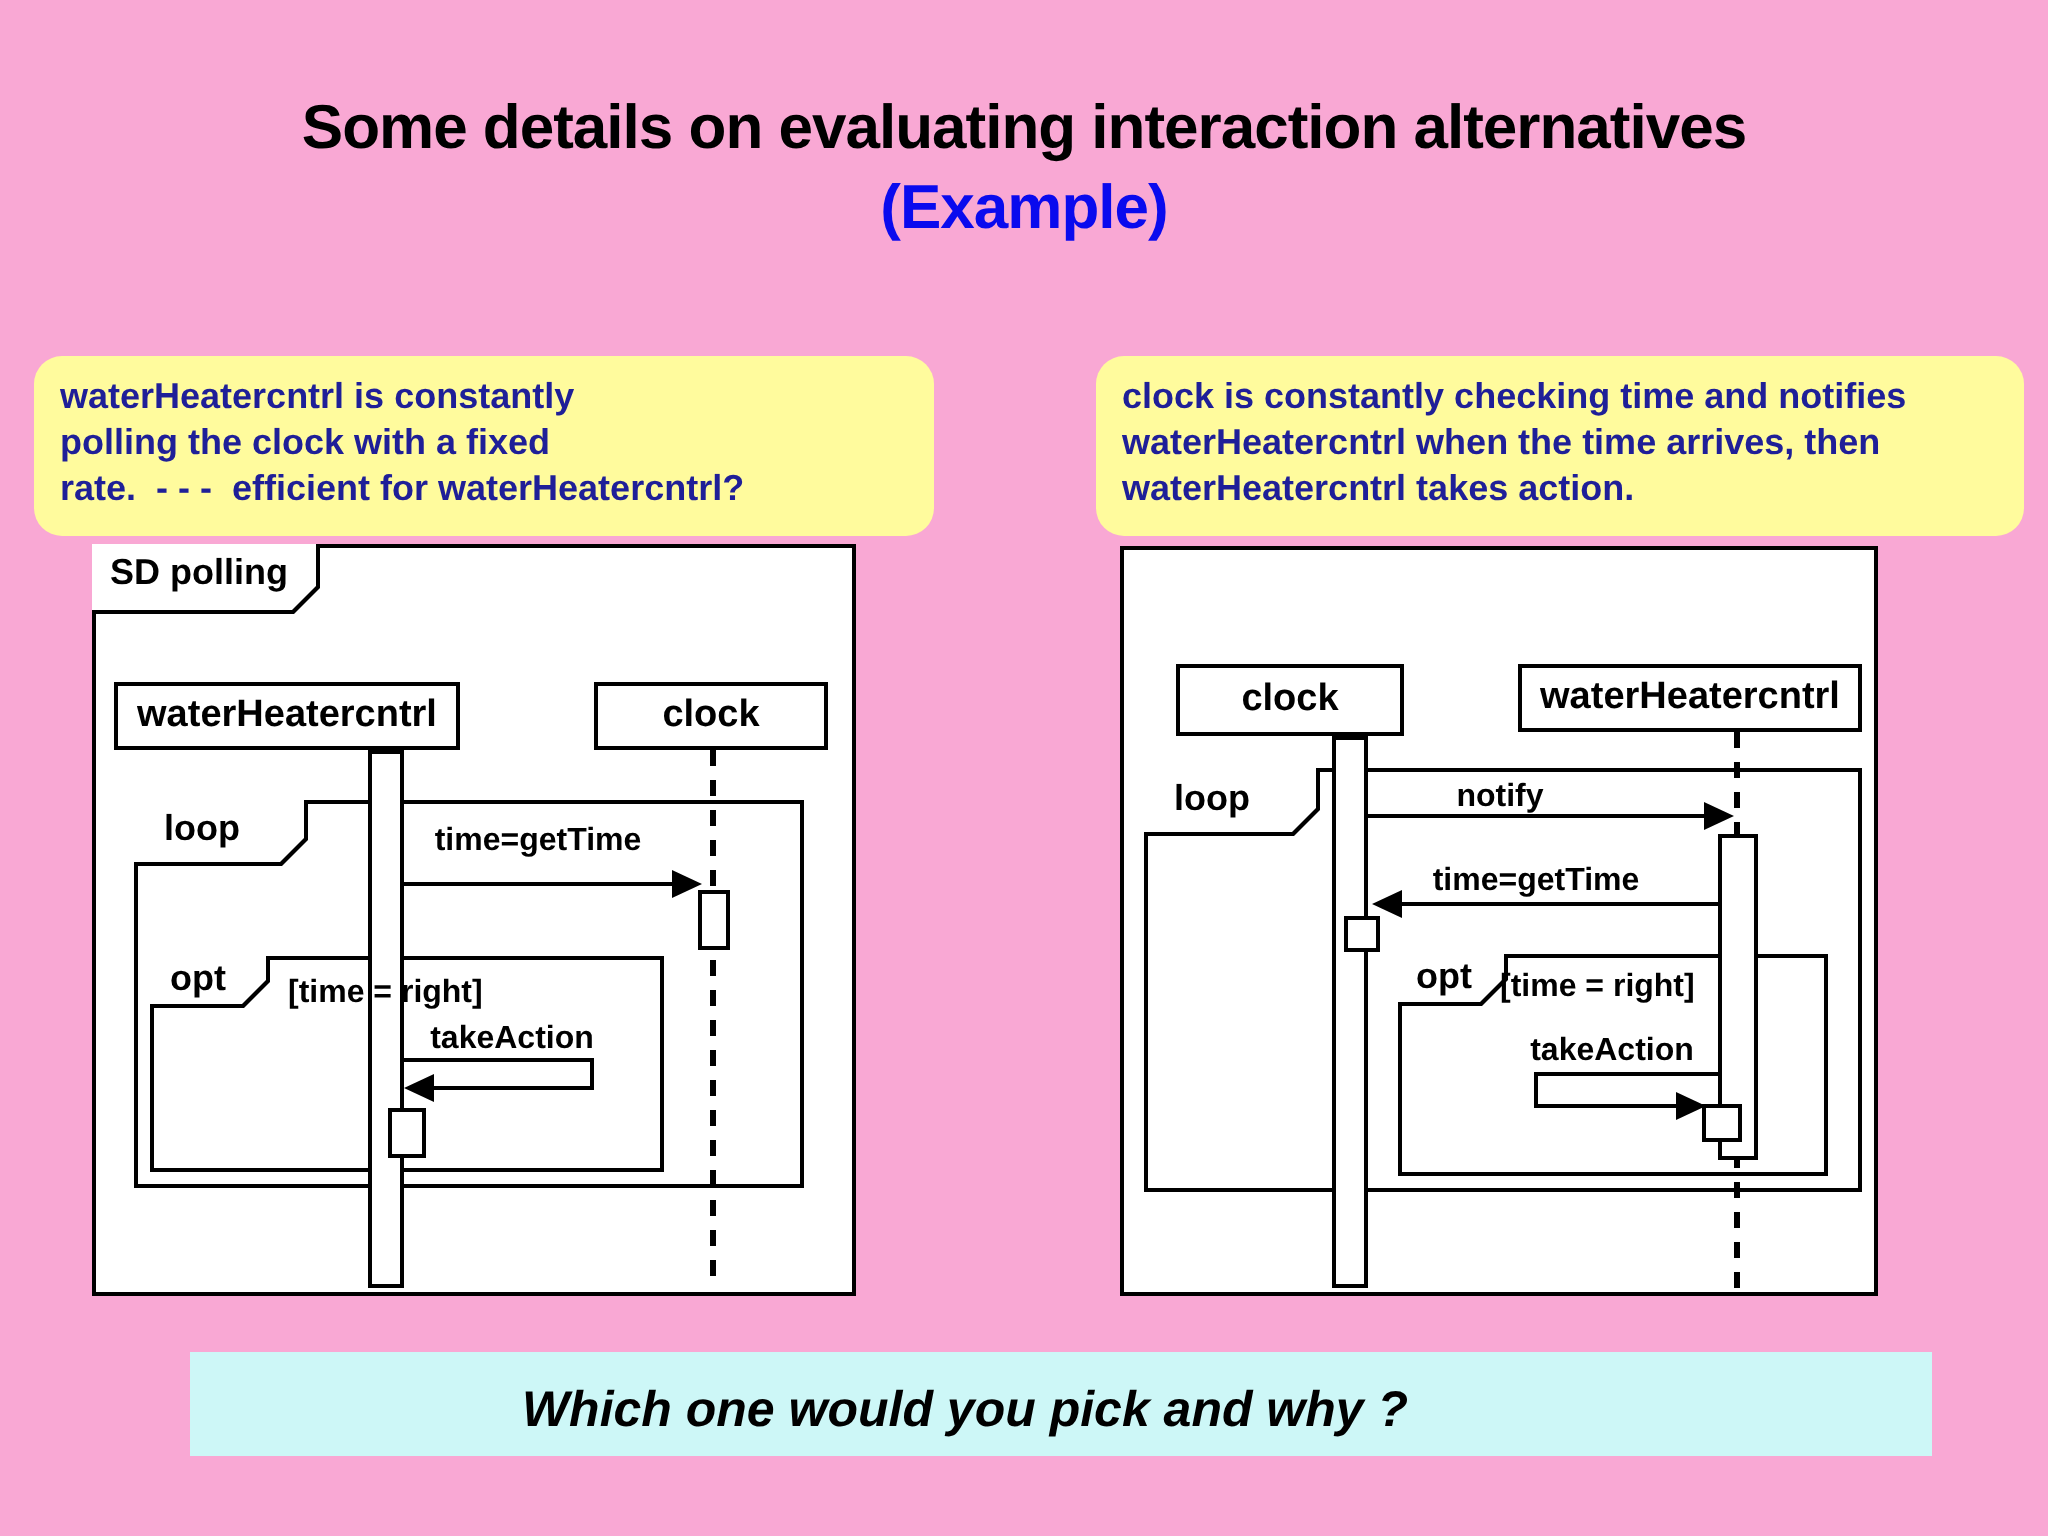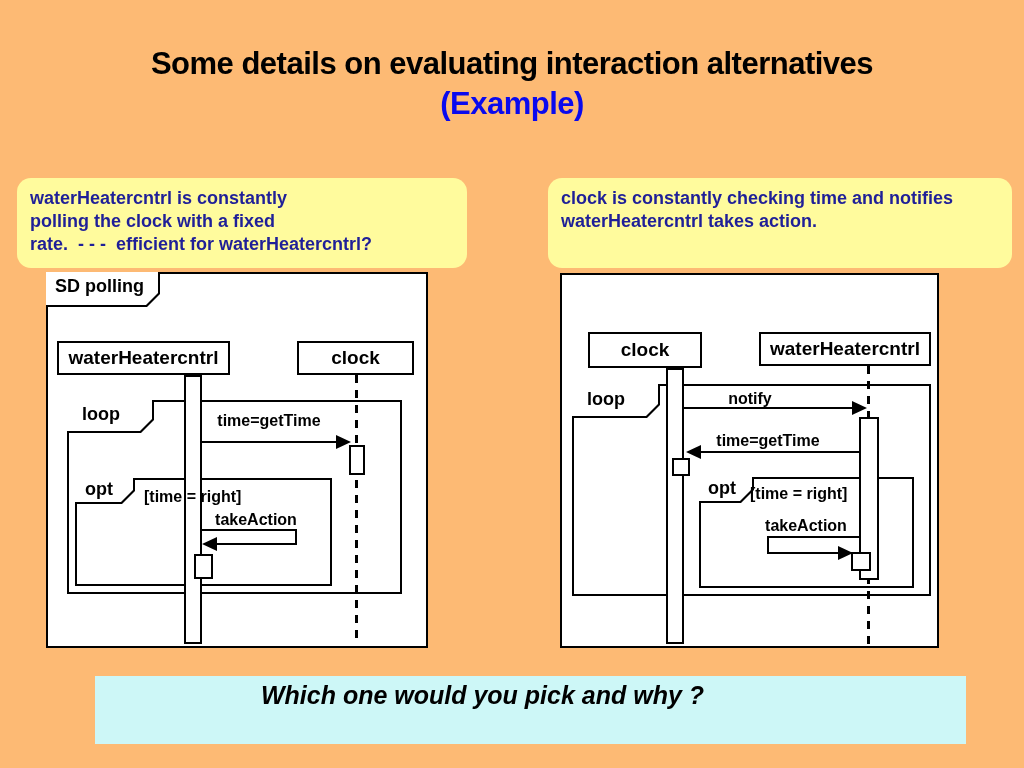--- a/index.html
+++ b/index.html
@@ -4,21 +4,21 @@
 <style>
   :root{
     --note-bg:#fffb9d;
     --note-text:#1f1f98;
     --accent-blue:#0a0aee;
     --footer-bg:#cdf7f7;
     --line:#000000;
   }
   html,body{margin:0;padding:0;background:#888;}
   .slide{
-    position:relative;width:1024px;height:768px;background:#fdba74;
+    position:relative;width:1024px;height:768px;background:#f9a8d4;
     font-family:"Liberation Sans", sans-serif;overflow:hidden;
   }
   
   .title{position:absolute;left:0;top:44px;width:1024px;text-align:center;
     font-weight:bold;font-size:31px;line-height:40px;color:#000;letter-spacing:-0.5px;}
   .title .t2{color:var(--accent-blue);}
   
   .note{position:absolute;background:var(--note-bg);color:var(--note-text);
     font-weight:bold;font-size:18px;line-height:23px;padding:9px 0 0 13px;border-radius:14px;}
   .note div{white-space:pre;}
@@ -41,23 +41,23 @@
   .msg.c{text-align:center;}
   .hline{position:absolute;height:2px;background:var(--line);z-index:7;}
   .vline{position:absolute;width:2px;background:var(--line);z-index:7;}
   .ah-r{position:absolute;width:0;height:0;z-index:7;
     border-top:7px solid transparent;border-bottom:7px solid transparent;
     border-left:15px solid var(--line);}
   .ah-l{position:absolute;width:0;height:0;z-index:7;
     border-top:7px solid transparent;border-bottom:7px solid transparent;
     border-right:15px solid var(--line);}
   
-  .footer{position:absolute;left:95px;top:676px;width:871px;height:68px;
+  .footer{position:absolute;left:95px;top:676px;width:871px;height:52px;
     background:var(--footer-bg);color:#000;font-weight:bold;font-style:italic;
-    font-size:25px;line-height:32px;text-align:center;padding-top:3px;box-sizing:border-box;}
+    font-size:25px;line-height:32px;text-align:center;padding-top:13px;box-sizing:border-box;}
   .footer .f1{padding-right:96px;}
   .footer .ul{border-bottom:3px solid #000;padding-bottom:0px;}
 </style>
 </head>
 <body>
 
 <div class="slide">
 
   <div class="title">
     <div>Some details on evaluating interaction alternatives</div>
@@ -65,20 +65,21 @@
   </div>
 
   <div class="note" style="left:17px;top:178px;width:437px;height:81px;">
     <div>waterHeatercntrl is constantly</div>
     <div>polling the clock with a fixed</div>
     <div>rate.  - - -  efficient for waterHeatercntrl?</div>
   </div>
 
   <div class="note" style="left:548px;top:178px;width:451px;height:81px;">
     <div>clock is constantly checking time and notifies</div>
+    <div>waterHeatercntrl when the time arrives, then</div>
     <div>waterHeatercntrl takes action.</div>
   </div>
 
   <div class="frame" style="left:46px;top:272px;width:378px;height:372px;">
 
     <div class="tab" style="left:-2px;top:-2px;width:114px;height:35px;">
       <div class="tab-in"></div>
       <span class="tab-label">SD polling</span>
     </div>
 

